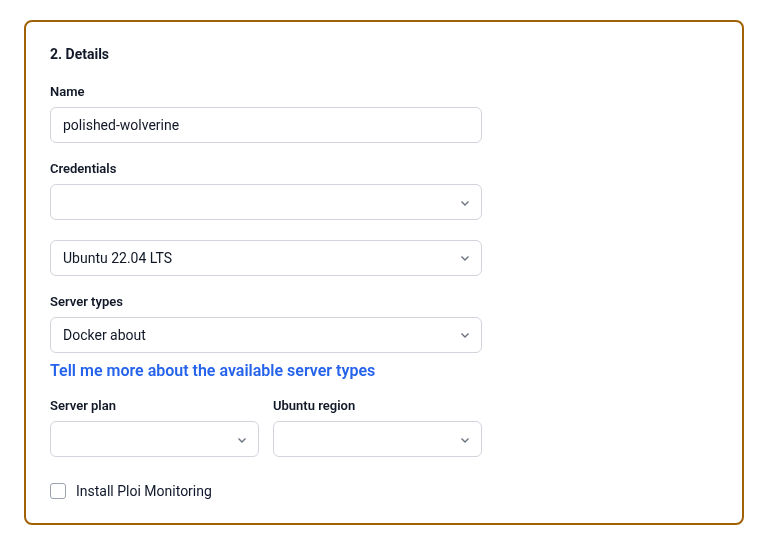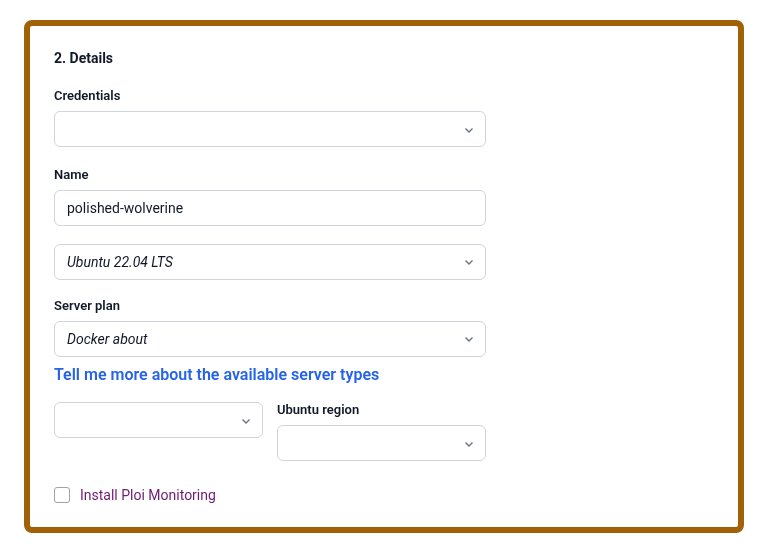--- a/index.html
+++ b/index.html
@@ -9,21 +9,21 @@
     }
     body {
       font-family: -apple-system, BlinkMacSystemFont, "Segoe UI", Roboto, Helvetica, Arial, sans-serif;
       background: #ffffff;
       color: #111827;
       font-size: 14px;
       padding: 20px 24px;
       width: 768px;
     }
     .card {
-      border: 6px solid #a16207;
+      border: 2px solid #a16207;
       border-radius: 8px;
       padding: 24px;
     }
     .section-title {
       font-size: 14px;
       font-weight: 700;
       margin-bottom: 22px;
       color: #111827;
     }
     .field-group {
@@ -59,21 +59,20 @@
       background: #ffffff;
       color: #111827;
       font-family: inherit;
       appearance: none;
       outline: none;
     }
     .select-input {
       padding-right: 34px;
       cursor: pointer;
       text-align: left;
-      font-style: italic;
     }
     .chevron {
       position: absolute;
       right: 10px;
       top: 50%;
       transform: translateY(-50%);
       pointer-events: none;
       color: #6b7280;
       width: 14px;
       height: 14px;
@@ -97,69 +96,70 @@
       width: 16px;
       height: 16px;
       border: 1.5px solid #9ca3af;
       border-radius: 3px;
       cursor: pointer;
       flex-shrink: 0;
       background: #fff;
     }
     .checkbox-label {
       font-size: 14px;
-      color: #701a75;
+      color: #0f172a;
       cursor: pointer;
     }
   </style>
 </head>
 <body>
 
 <div class="card">
   <div class="section-title">2. Details</div>
 
   <div class="field-group">
+    <label class="field-label">Name</label>
+    <div class="input-wrap w-med">
+      <input type="text" class="text-input" value="polished-wolverine" style="">
+    </div>
+  </div>
+
+  <div class="field-group">
     <label class="field-label">Credentials</label>
     <div class="input-wrap w-med">
       <button class="select-input"></button>
       <svg class="chevron" viewBox="0 0 20 20" fill="none" stroke="currentColor" stroke-width="2">
           <polyline points="5 8 10 13 15 8"></polyline>
         </svg>
-    </div>
-  </div>
-
-  <div class="field-group">
-    <label class="field-label">Name</label>
-    <div class="input-wrap w-med">
-      <input type="text" class="text-input" value="polished-wolverine" style="">
     </div>
   </div>
 
   <div class="field-group">
     <div class="input-wrap w-med">
       <button class="select-input">Ubuntu 22.04 LTS</button>
       <svg class="chevron" viewBox="0 0 20 20" fill="none" stroke="currentColor" stroke-width="2">
           <polyline points="5 8 10 13 15 8"></polyline>
         </svg>
     </div>
   </div>
 
   <div class="field-group">
-    <label class="field-label">Server plan</label>
+    <label class="field-label">Server types</label>
     <div class="input-wrap w-med">
       <button class="select-input">Docker about</button>
       <svg class="chevron" viewBox="0 0 20 20" fill="none" stroke="currentColor" stroke-width="2">
           <polyline points="5 8 10 13 15 8"></polyline>
         </svg>
     </div>
     <a class="help-link">Tell me more about the available server types</a>
   </div>
 
   <div class="field-row">
     <div class="field-group">
+      <label class="field-label">Server plan</label>
       <div class="input-wrap w-sm">
         <button class="select-input"></button>
         <svg class="chevron" viewBox="0 0 20 20" fill="none" stroke="currentColor" stroke-width="2">
             <polyline points="5 8 10 13 15 8"></polyline>
           </svg>
       </div>
     </div>
     <div class="field-group">
       <label class="field-label">Ubuntu region</label>
       <div class="input-wrap w-sm">

